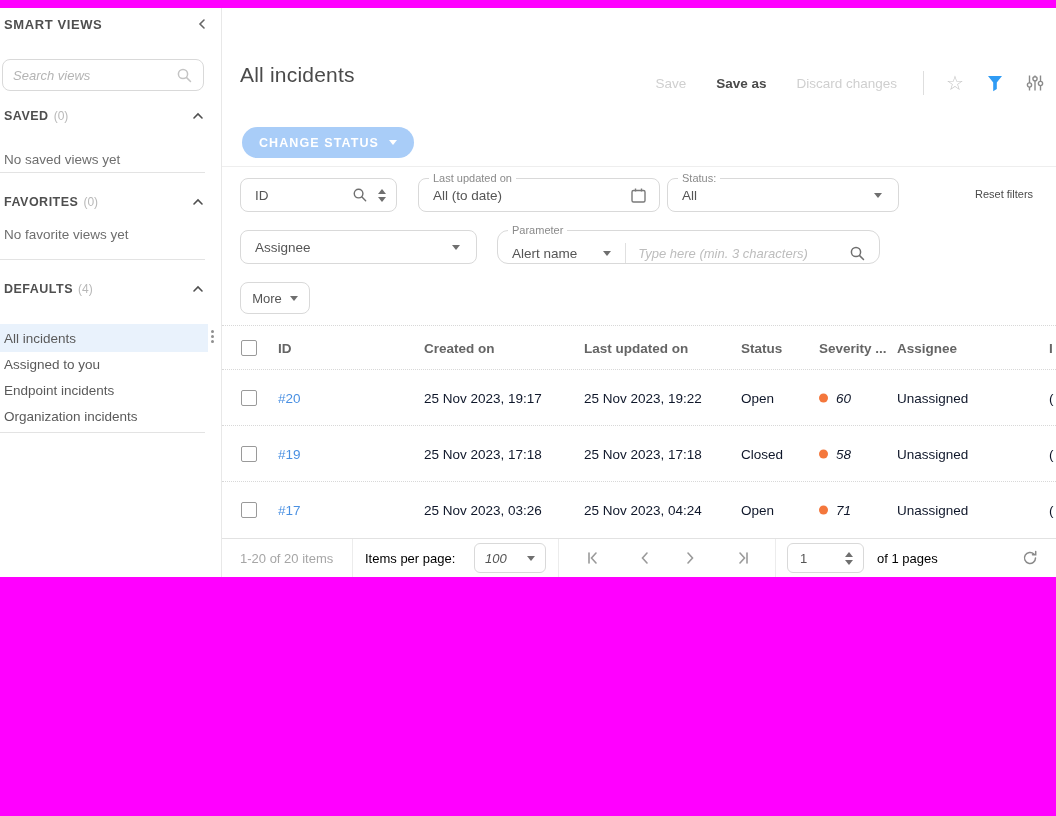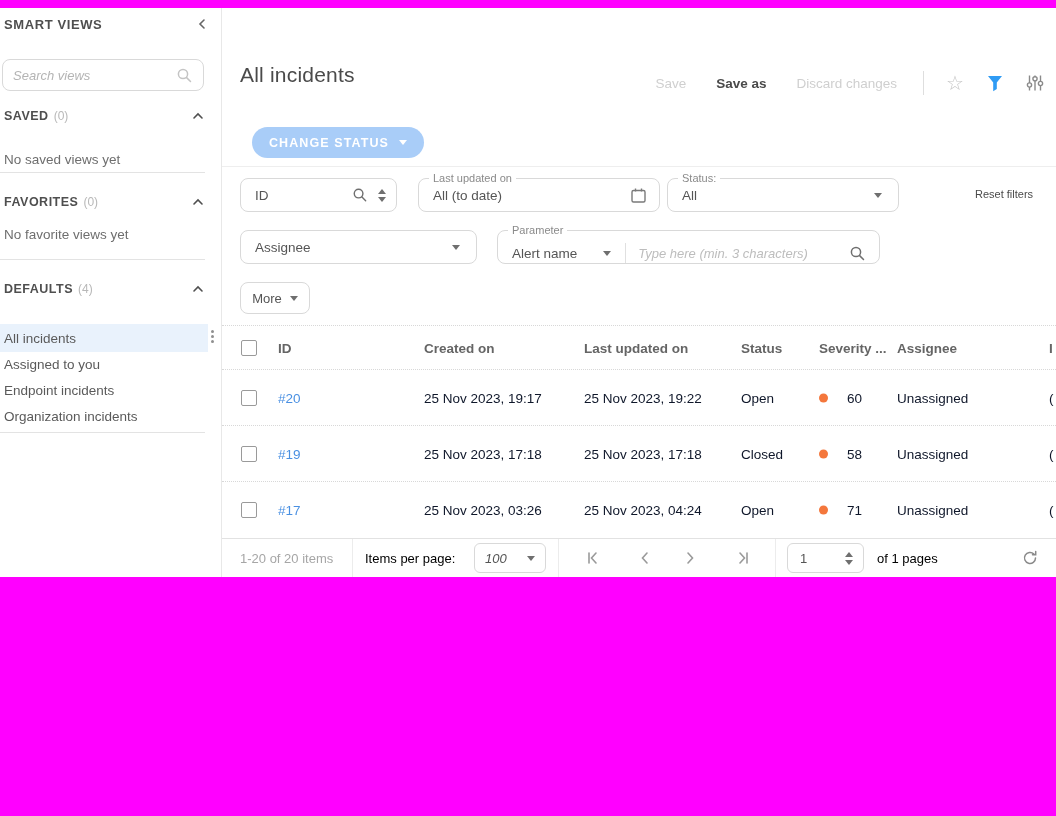--- a/index.html
+++ b/index.html
@@ -36,21 +36,21 @@
   .main { left:222px; top:8px; width:834px; height:569px; background:#fff; overflow:hidden; }
   .page-title { left:18px; top:55px; font-size:21px; font-weight:500; color:#4a4a4a; letter-spacing:.2px; }
   .hdr-actions { top:63px; right:12px; display:flex; align-items:center; }
   .txt-btn { font-size:13.5px; margin-left:30px; cursor:pointer; }
   .txt-btn.disabled { color:#cfcfcf; cursor:default; }
   .txt-btn.dark { color:#4a4a4a; font-weight:600; }
   .act-sep { width:1px; height:24px; background:#dedede; margin-left:26px; }
   .icon-btn { margin-left:22px; display:flex; align-items:center; cursor:pointer; }
   .star { font-size:20px; color:#c6c6c6; line-height:1; }
 
-  .pill { left:30px; top:119px; width:172px; height:31px; border-radius:16px; background:#a9cdf8;
+  .pill { left:20px; top:119px; width:172px; height:31px; border-radius:16px; background:#a9cdf8;
           display:flex; align-items:center; justify-content:center; gap:10px; cursor:default; }
   .pill span { color:#fff; font-size:12.5px; font-weight:600; letter-spacing:1.1px; }
   .caret { width:0; height:0; border-left:4.5px solid transparent; border-right:4.5px solid transparent; border-top:5px solid #6f6f6f; }
   .caret.white { border-top-color:#fff; }
 
   .main-hr { left:0; top:158px; width:834px; height:1px; background:#eeeeee; }
 
   .fbox { height:34px; border:1px solid #d9d9d9; border-radius:8px; background:#fff; display:flex; align-items:center; }
   .fbox .val { font-size:13.5px; color:#555; }
   .legend { position:absolute; top:-7px; left:10px; background:#fff; padding:0 4px; font-size:11px; color:#8a8a8a; white-space:nowrap; }
@@ -58,40 +58,40 @@
   .id-box { left:18px; top:170px; width:157px; padding:0 10px 0 14px; }
   .spinner { display:flex; flex-direction:column; gap:3px; margin-left:10px; }
   .spinner .up   { width:0;height:0;border-left:4px solid transparent;border-right:4px solid transparent;border-bottom:5px solid #6f6f6f; }
   .spinner .down { width:0;height:0;border-left:4px solid transparent;border-right:4px solid transparent;border-top:5px solid #6f6f6f; }
 
   .lu-box { left:196px; top:170px; width:242px; padding:0 12px 0 14px; }
   .st-box { left:445px; top:170px; width:232px; padding:0 16px 0 14px; }
   .reset  { left:753px; top:180px; font-size:11px; color:#4a4a4a; cursor:pointer; }
 
   .as-box { left:18px; top:222px; width:237px; padding:0 16px 0 14px; }
-  .pa-box { left:275px; top:222px; width:383px; padding:12px 13px 0 14px; }
+  .pa-box { left:275px; top:222px; width:383px; padding:12px 13px 0 14px;border-radius:11px; }
   .pa-sep { width:1px; height:20px; background:#e0e0e0; margin:0 12px 0 14px; }
   .pa-box input { border:none; outline:none; flex:1; min-width:0; font-family:inherit; font-size:13px; color:#555; background:transparent; }
   .pa-box input::placeholder { font-style:italic; color:#bdbdbd; }
 
   .more-btn { left:18px; top:274px; width:70px; height:32px; border:1px solid #d9d9d9; border-radius:8px;
               display:flex; align-items:center; justify-content:center; gap:8px; cursor:pointer; }
   .more-btn span { font-size:13px; color:#555; }
 
   
   .thead { left:0; top:317px; width:834px; height:45px; border-top:1px dotted #d8d8d8; border-bottom:1px dotted #d8d8d8; }
   .trow  { left:0; width:834px; height:56px; }
   .trow.b{ border-bottom:1px dotted #d8d8d8; }
   .cell { position:absolute; top:50%; transform:translateY(-50%); font-size:13.5px; color:#0f172a; white-space:nowrap; }
   .thead .cell { font-weight:600; color:#656565; }
   .cb { position:absolute; left:19px; top:50%; transform:translateY(-50%); width:16px; height:16px;
         border:1.5px solid #9a9a9a; border-radius:2px; background:#fff; cursor:pointer; }
   .c-id{left:56px;} .c-cr{left:202px;} .c-up{left:362px;} .c-st{left:519px;} .c-sv{left:597px;} .c-as{left:675px;} .c-cl{left:827px;}
   .idlink { color:#4a90e2; cursor:pointer; }
-  .sev { display:flex; align-items:center; gap:19px; }
+  .sev { display:flex; align-items:center; gap:8px;font-style:italic; }
   .sev i { width:9px; height:9px; border-radius:50%; background:#f4773c; }
 
   
   .pagebar { left:0; top:530px; width:834px; height:39px; border-top:1px solid #e2e2e2; background:#fff; }
   .pg { position:absolute; top:50%; transform:translateY(-50%); font-size:13px; color:#000000; white-space:nowrap; }
   .pg.gray { color:#a6a6a6; }
   .pg-sep { position:absolute; top:0; width:1px; height:39px; background:#ececec; }
   .pg-box { position:absolute; top:4px; height:30px; border:1px solid #d9d9d9; border-radius:6px;
             display:flex; align-items:center; background:#fff; }
   .pg-nav { position:absolute; top:50%; transform:translate(-50%,-50%); display:flex; cursor:pointer; }

